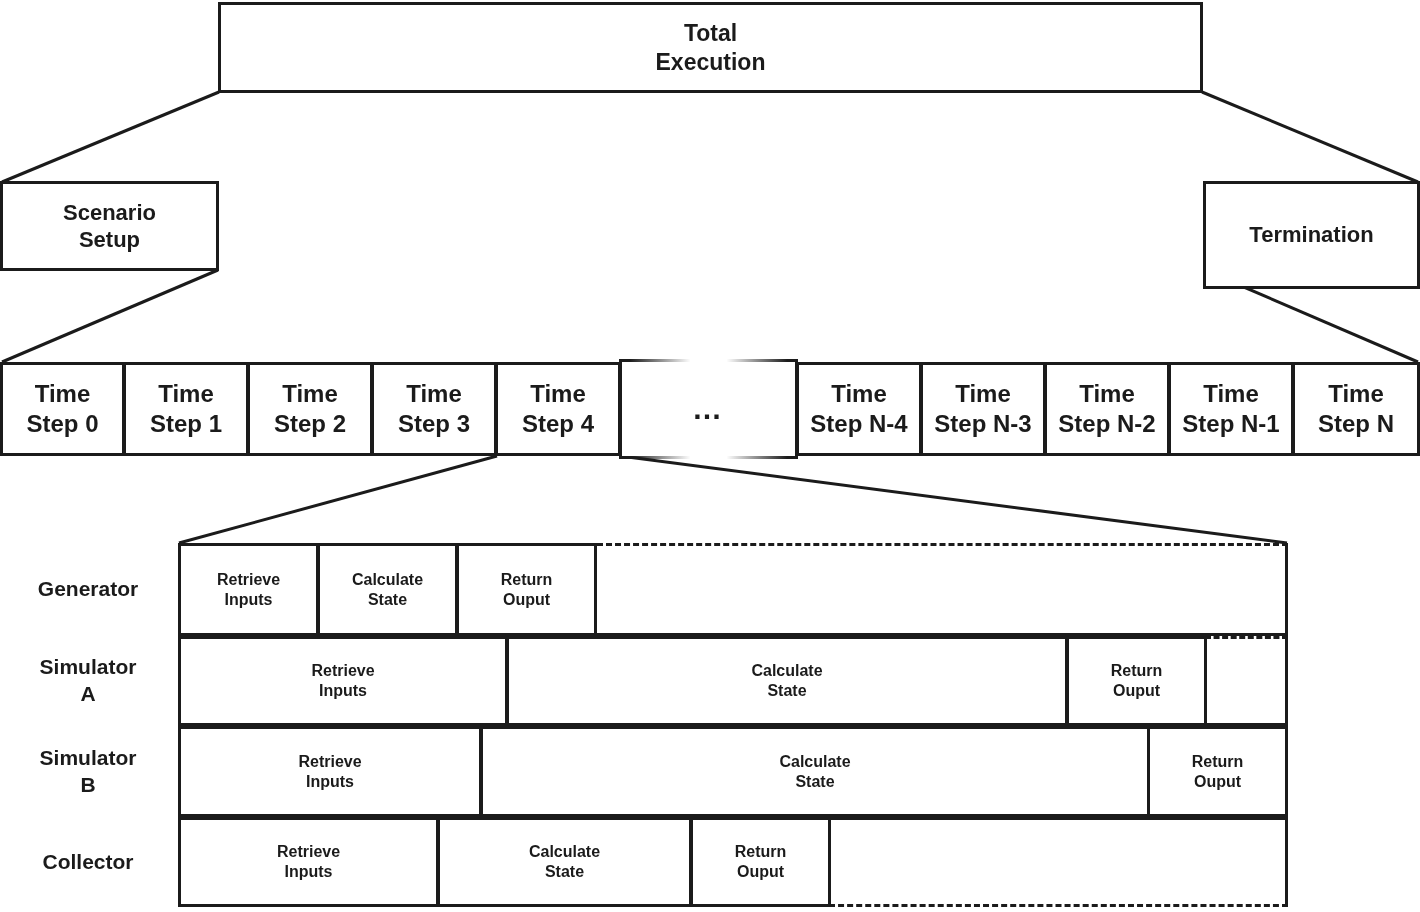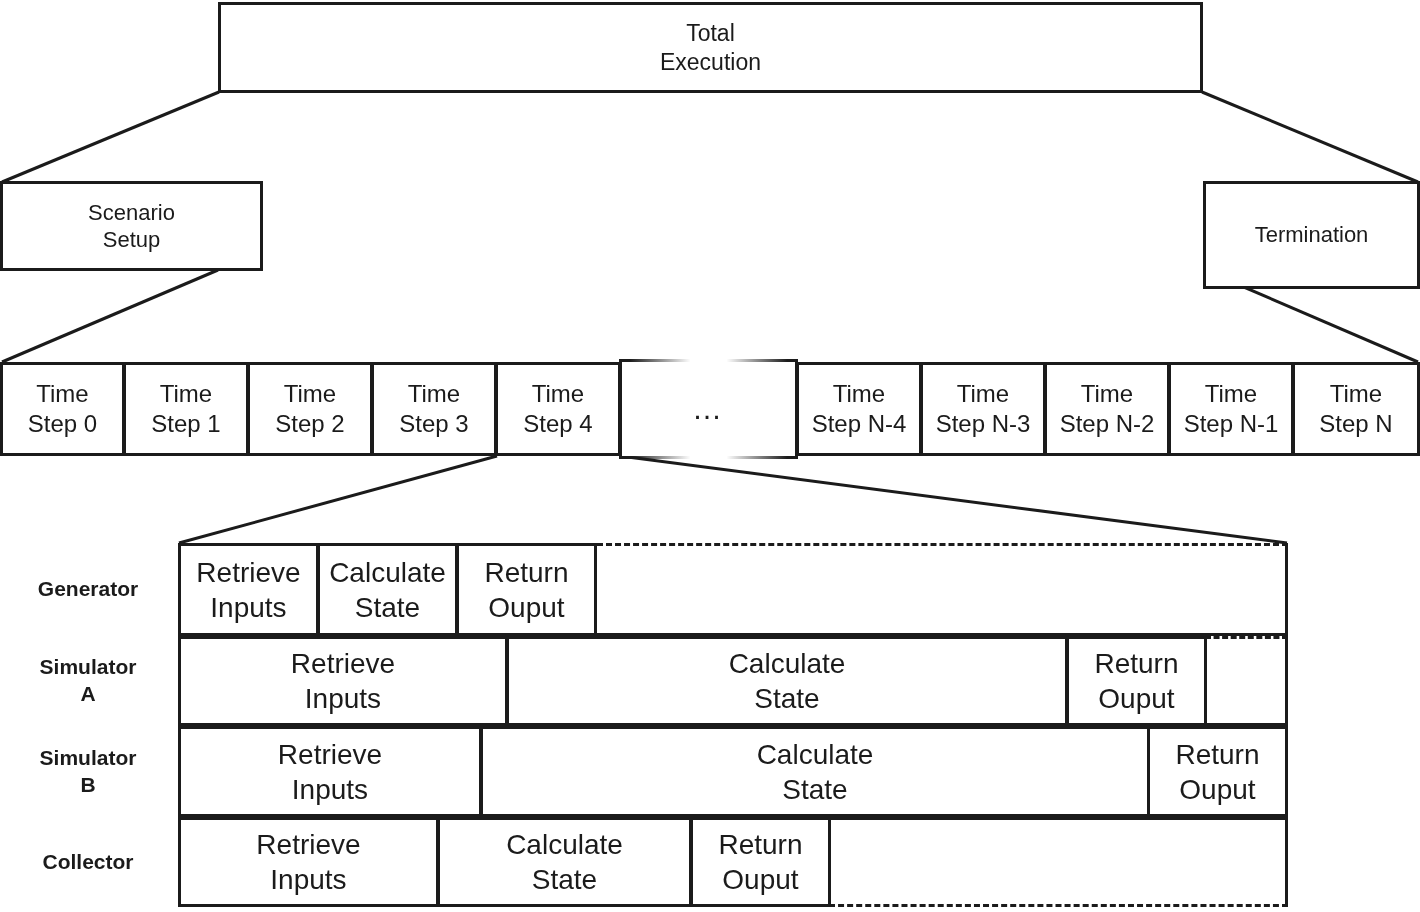--- a/index.html
+++ b/index.html
@@ -28,41 +28,41 @@
   .box {
     position: absolute;
     box-sizing: border-box;
     border: 3px solid #1b1b1b;
     background: #ffffff;
     display: flex;
     align-items: center;
     justify-content: center;
     text-align: center;
     color: #1b1b1b;
-    font-weight: normal;
+    font-weight: bold;
     line-height: 1.25;
     white-space: pre-line;
   }
   .lbl {
     position: absolute;
     box-sizing: border-box;
     display: flex;
     align-items: center;
     justify-content: center;
     text-align: center;
     color: #1b1b1b;
     font-weight: bold;
     line-height: 1.28;
     white-space: pre-line;
     background: transparent;
   }
   
   #total-execution { left: 218px; top: 2px; width: 985px; height: 91px; font-size: 23px; }
   
-  #scenario-setup { left: 0px; top: 181px; width: 263px; height: 90px; font-size: 22px; }
+  #scenario-setup { left: 0px; top: 181px; width: 219px; height: 90px; font-size: 22px; }
   #co-simulation  { left: 216px; top: 181px; width: 990px; height: 90px; font-size: 23px; }
   #termination    { left: 1203px; top: 181px; width: 217px; height: 108px; font-size: 22px; }
   
   .tstep {
     top: 362px;
     height: 94px;
     font-size: 24px;
   }
   .tgap {
     top: 362px;
@@ -84,21 +84,21 @@
   .tgap::before { top: -3px; }
   .tgap::after  { bottom: -3px; }
 
   
   .lane-label {
     left: 0px;
     width: 176px;
     font-size: 21px;
   }
   .act {
-    font-size: 28px;
+    font-size: 16px;
   }
   
   .dashline {
     position: absolute;
     border-top: 3px dashed #1b1b1b;
     height: 0;
   }
   .solidline {
     position: absolute;
     background: #1b1b1b;

